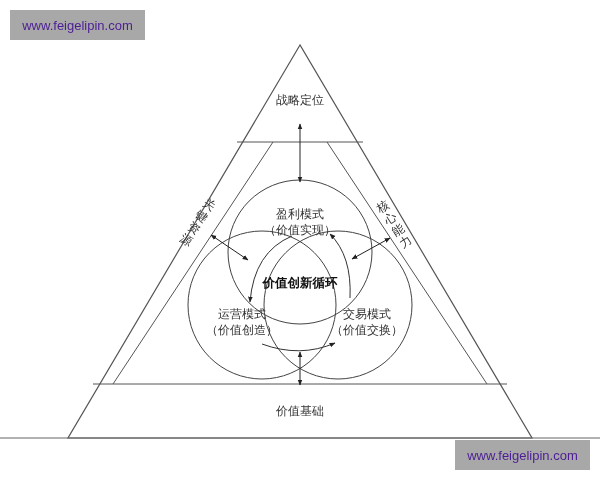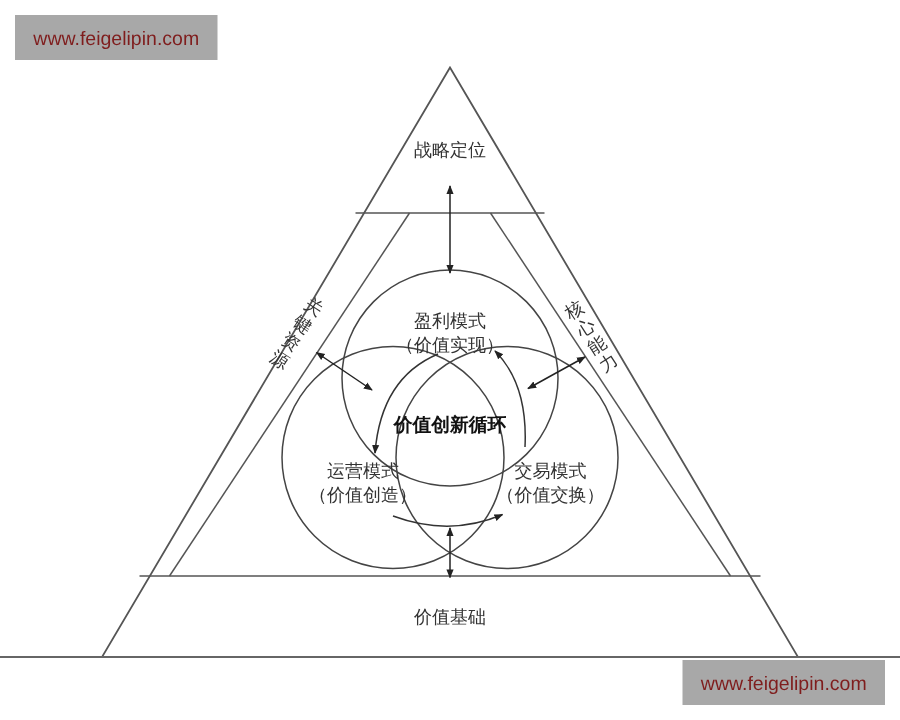--- a/index.html
+++ b/index.html
@@ -1,18 +1,18 @@
 <!DOCTYPE html>
 <html><head>
 <meta charset="utf-8">
 <style>
   html, body { margin: 0; padding: 0; background: #ffffff; }
   body { width: 600px; height: 480px; position: relative; overflow: hidden; font-family: "DejaVu Serif", "Liberation Serif", serif; }
   .watermark {
-    position: absolute; background: #a8a8a8; color: #7f1d1d;
+    position: absolute; background: #a8a8a8; color: #4c1d95;
     font-family: "Liberation Sans", "DejaVu Sans", sans-serif;
     font-size: 13px; display: flex; align-items: center; justify-content: center;
   }
   #wm-top { left: 10px; top: 10px; width: 135px; height: 30px; }
   #wm-bottom { left: 455px; top: 440px; width: 135px; height: 30px; }
   svg { position: absolute; left: 0; top: 0; }
   .label { font-size: 12px; fill: #333; font-family: "DejaVu Serif", "Liberation Serif", serif; }
   .label-bold { font-size: 12.5px; fill: #111; font-weight: bold; font-family: "DejaVu Serif", "Liberation Serif", serif; }
 </style>
 </head>

